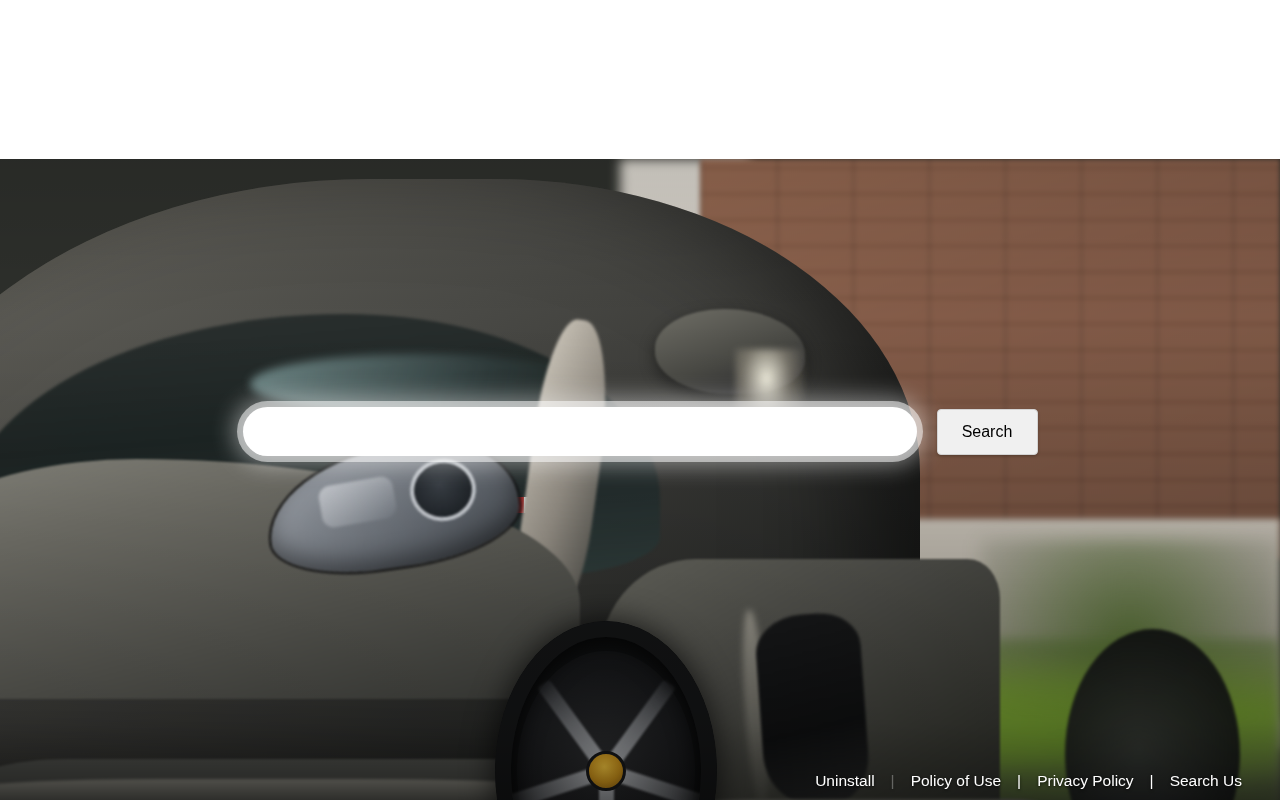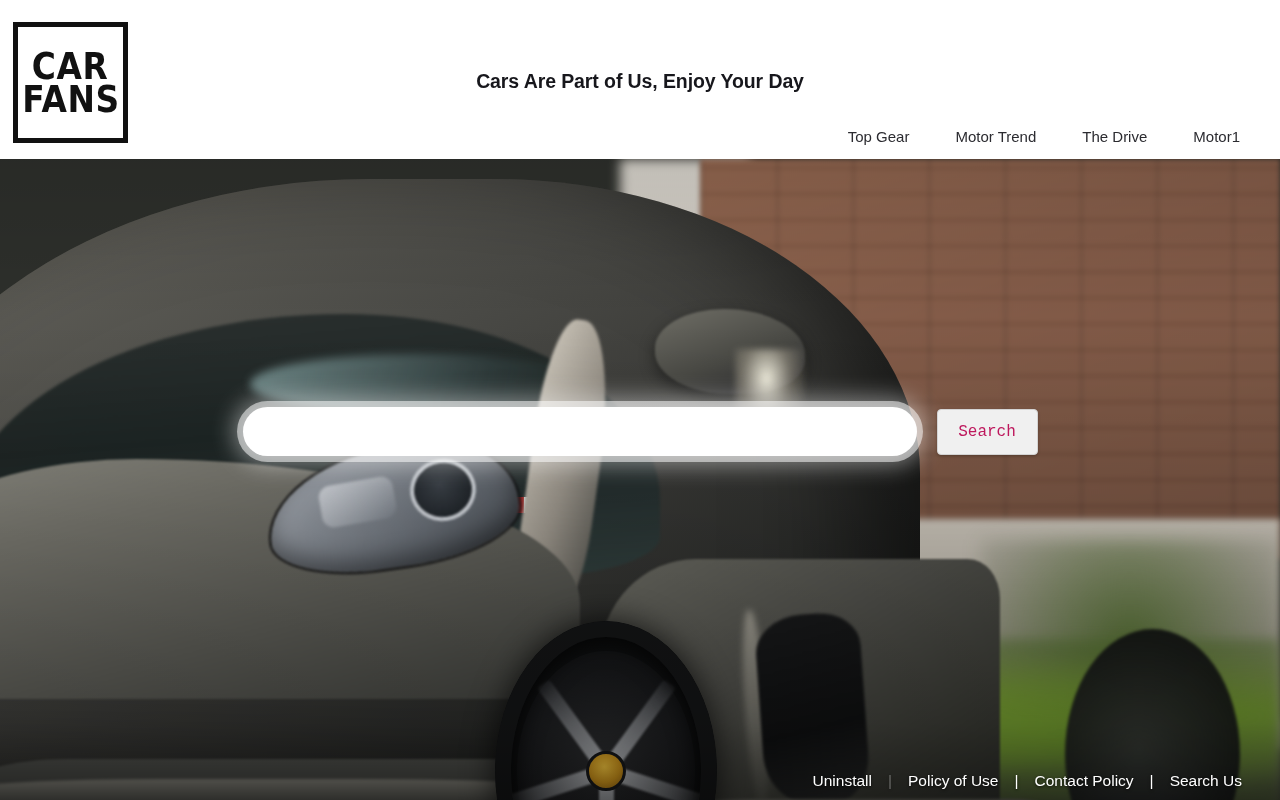--- a/index.html
+++ b/index.html
@@ -427,23 +427,23 @@
       0 2px 6px rgba(0,0,0,0.10);
   }
   .search-input::placeholder { color: #9a9a9a; }
   .search-button {
     margin-left: 20px;
     width: 101px;
     height: 46px;
     border: 1px solid #d3d3d3;
     border-radius: 4px;
     background: #f0f0f0;
-    font-family: Liberation Mono, monospace;
+    font-family: Liberation Sans, sans-serif;
     font-size: 16px;
-    color: #be185d;
+    color: #000000;
     cursor: pointer;
     box-shadow: 0 1px 3px rgba(0,0,0,0.22);
   }
 
   
   .footer {
     position: absolute;
     right: 38px;
     bottom: 10px;
     display: flex;
@@ -465,36 +465,20 @@
     margin: 0 16px;
     text-shadow: 0 1px 3px rgba(0,0,0,0.75);
   }
   .footer .sep.dim { opacity: 0.30; }
 </style>
 </head>
 <body>
 
 <div class="page">
 
-  <div class="header">
-
-    <div class="logo-box">
-      <div class="logo-line">CAR</div>
-      <div class="logo-line">FANS</div>
-    </div>
-
-    <div class="tagline">Cars Are Part of Us, Enjoy Your Day</div>
-
-    <nav class="nav">
-      <a class="nav-link">Top Gear</a>
-      <a class="nav-link">Motor Trend</a>
-      <a class="nav-link">The Drive</a>
-      <a class="nav-link">Motor1</a>
-    </nav>
-  </div>
 
   <div class="hero">
 
     <div class="hero-photo">
       <div class="bg-wallpale"></div>
       <div class="bg-sky"></div>
       <div class="bg-concrete"></div>
       <div class="bg-ivy"></div>
       <div class="bg-darkfoliage"></div>
       <div class="bg-asphalt"></div>
@@ -542,19 +526,19 @@
     <div class="search-row">
       <input class="search-input" type="text" placeholder="" style="">
       <button class="search-button">Search</button>
     </div>
 
     <div class="footer">
       <a>Uninstall</a>
       <span class="sep dim">|</span>
       <a>Policy of Use</a>
       <span class="sep">|</span>
-      <a>Contact Policy</a>
+      <a>Privacy Policy</a>
       <span class="sep">|</span>
       <a>Search Us</a>
     </div>
 
   </div>
 </div>
 
 </body></html>

